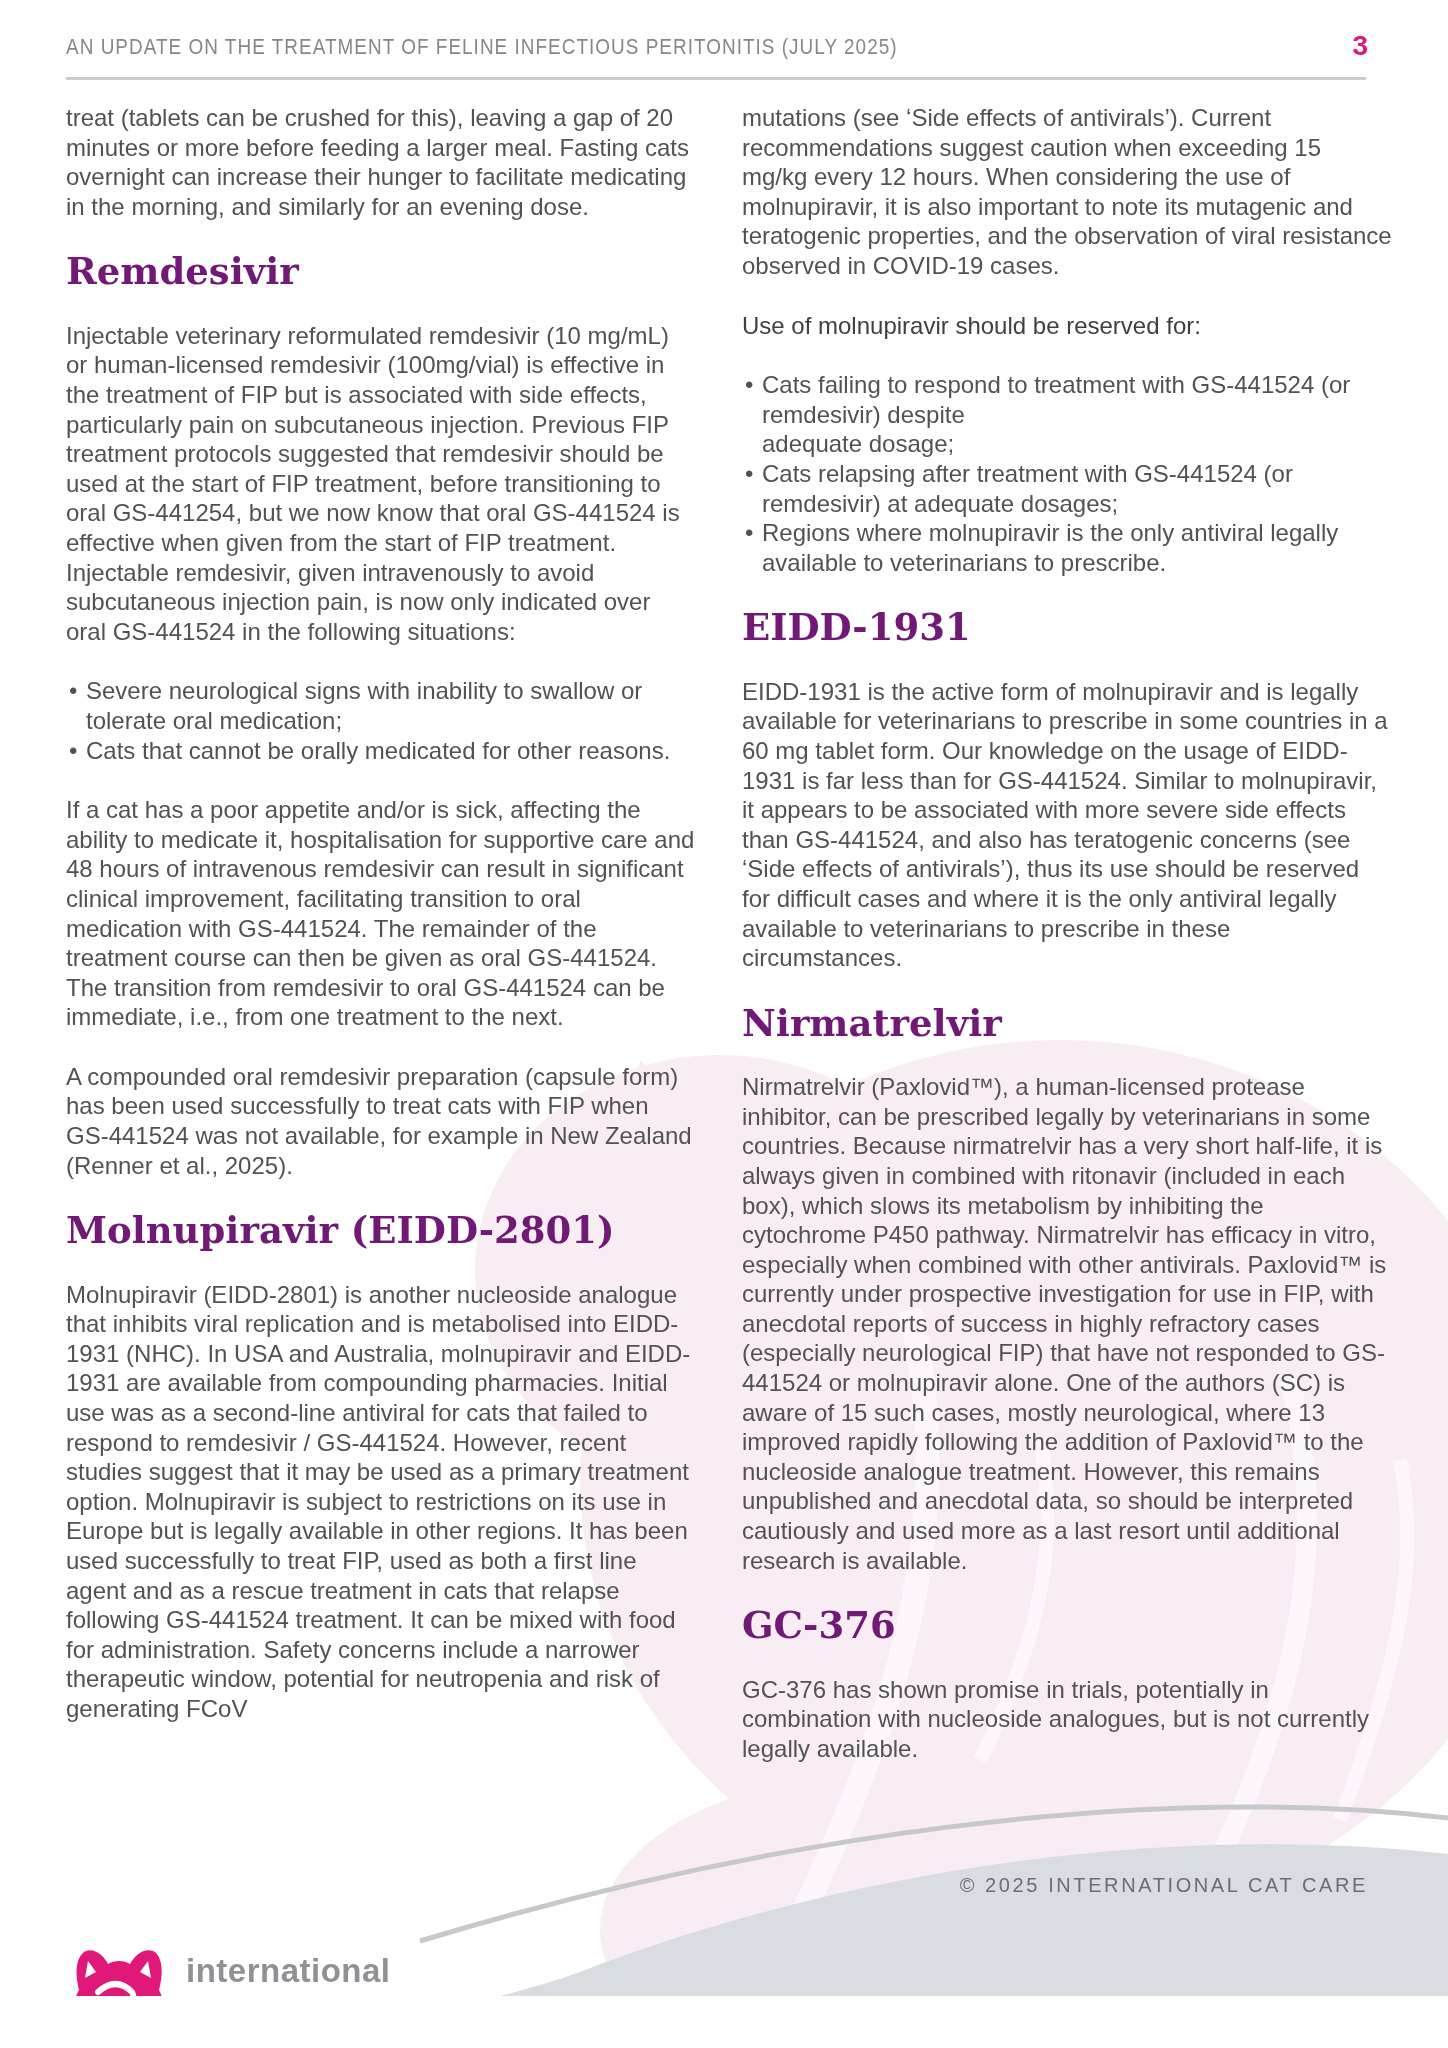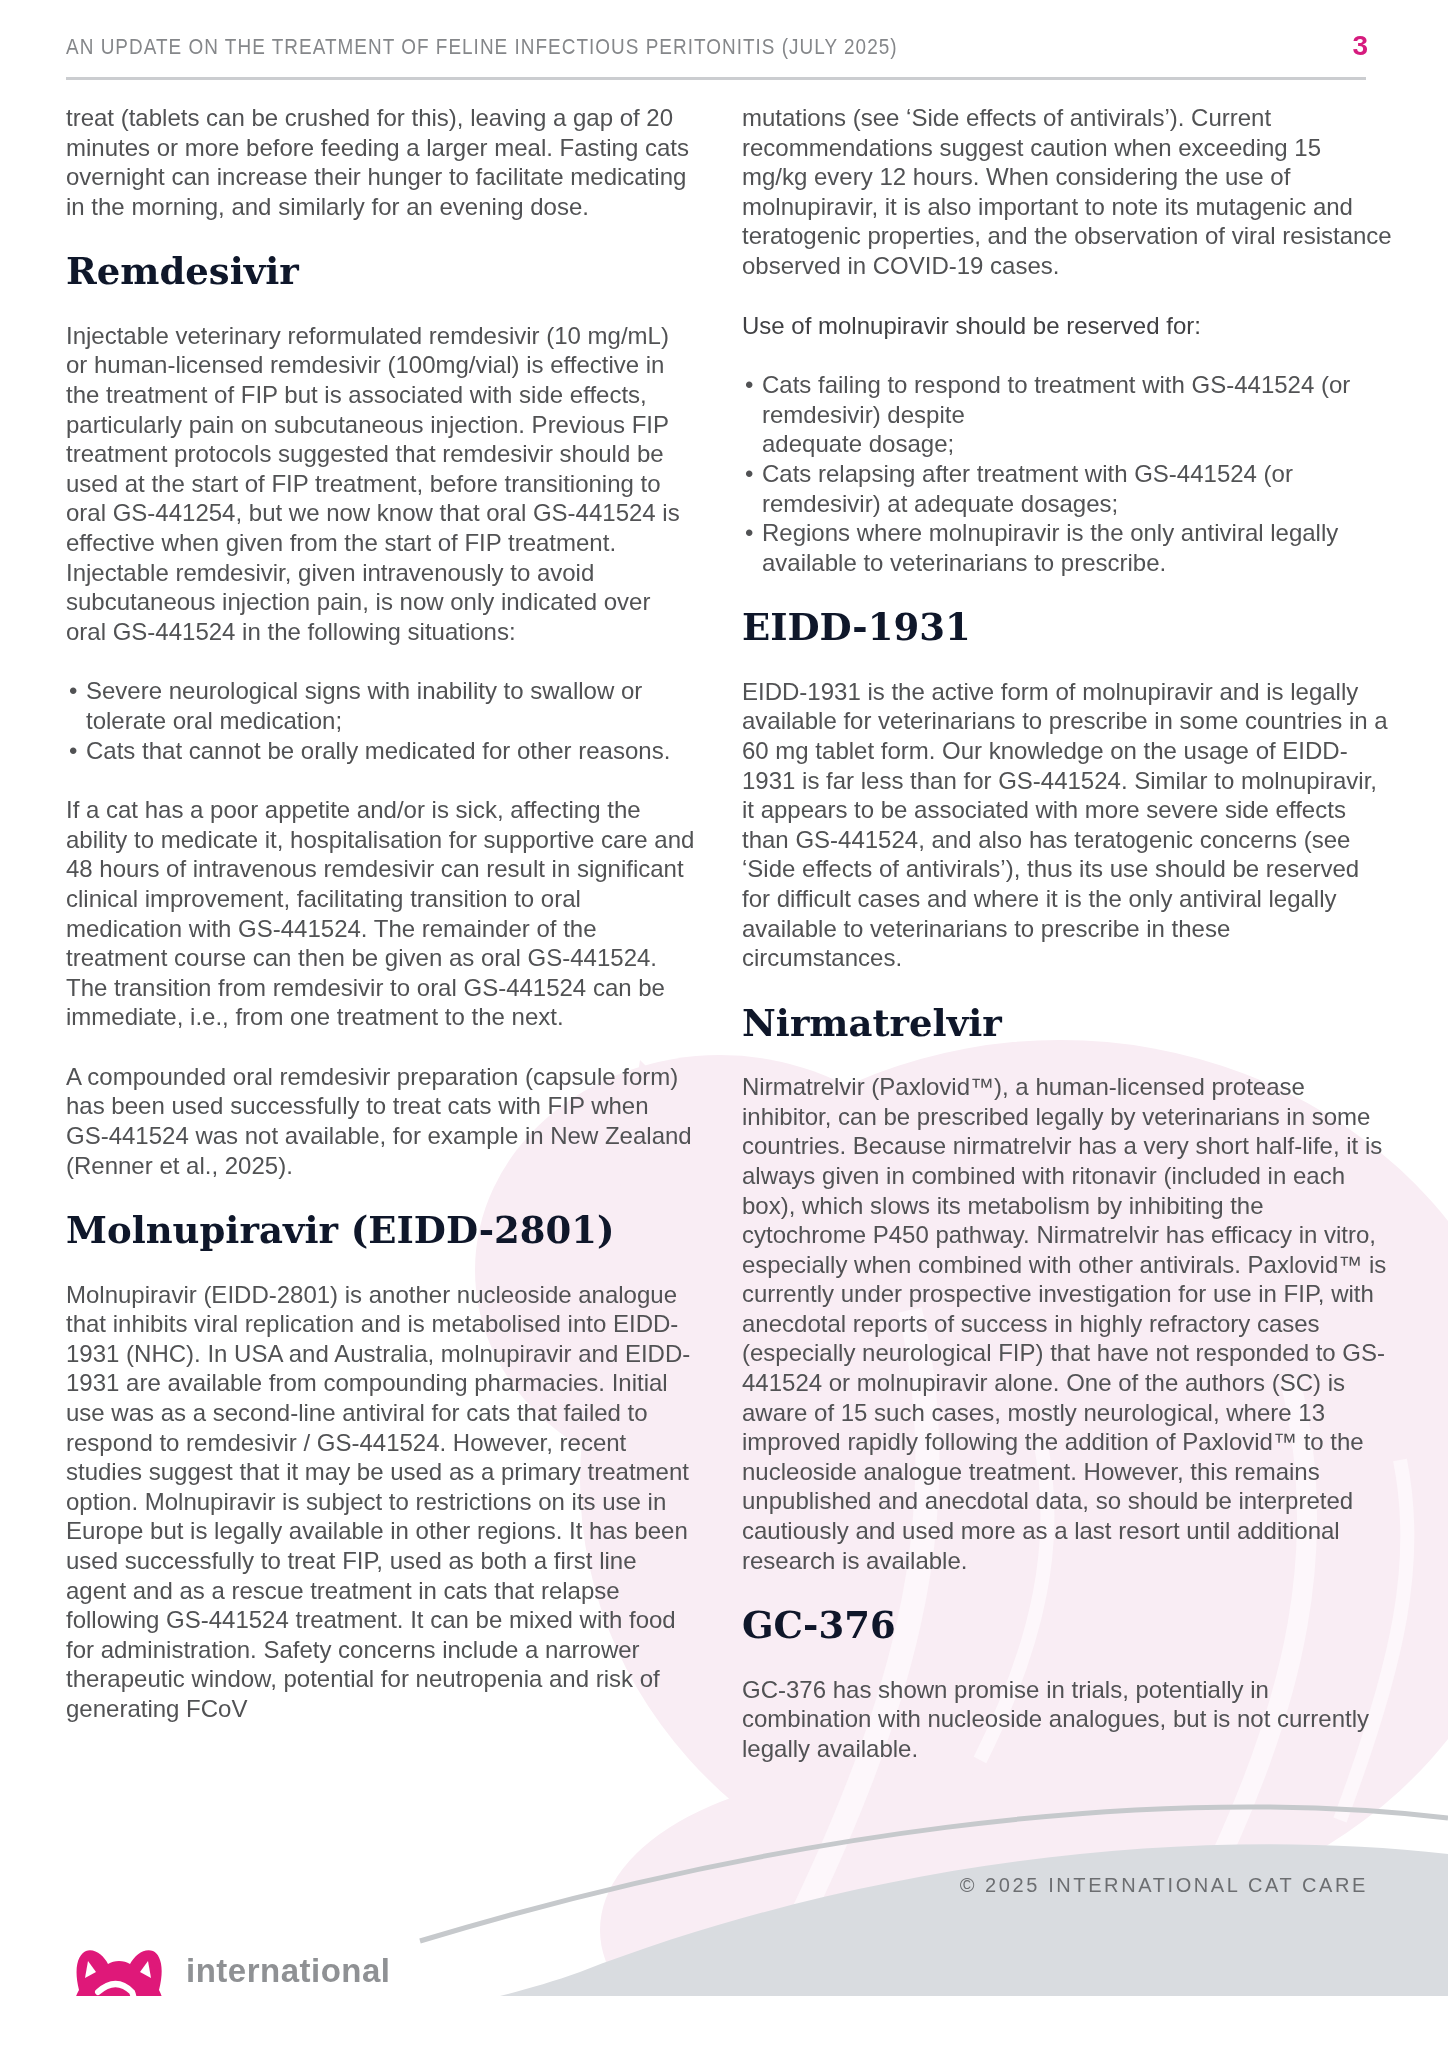--- a/index.html
+++ b/index.html
@@ -22,21 +22,21 @@
   
   .col{
     position:absolute;top:103px;z-index:2;color:#515254;
     font-size:24px;line-height:29.6px;
   }
   .col-left{left:66px;width:630px;}
   .col-right{left:742px;width:650px;}
   .col p{margin:0 0 30px 0;}
   .col h2{
     font-family:"DejaVu Serif","Liberation Serif",serif;
-    font-weight:bold;color:#0f172a;font-size:37px;line-height:1.12;
+    font-weight:bold;color:#701a75;font-size:37px;line-height:1.12;
     margin:16px 0 28px 0;letter-spacing:0;
   }
   .subhead{font-weight:normal;color:#404043;margin:0 0 30px 0;}
   .col ul{list-style:none;margin:0 0 30px 0;padding:0;}
   .col li{position:relative;padding-left:20px;white-space:pre-line;}
   .col li::before{content:"\2022";position:absolute;left:3px;top:0;color:#515254;}
   
   .watermark-svg{position:absolute;left:0;top:0;z-index:0;}
   .footer-svg{position:absolute;left:0;bottom:0;z-index:1;}
   

